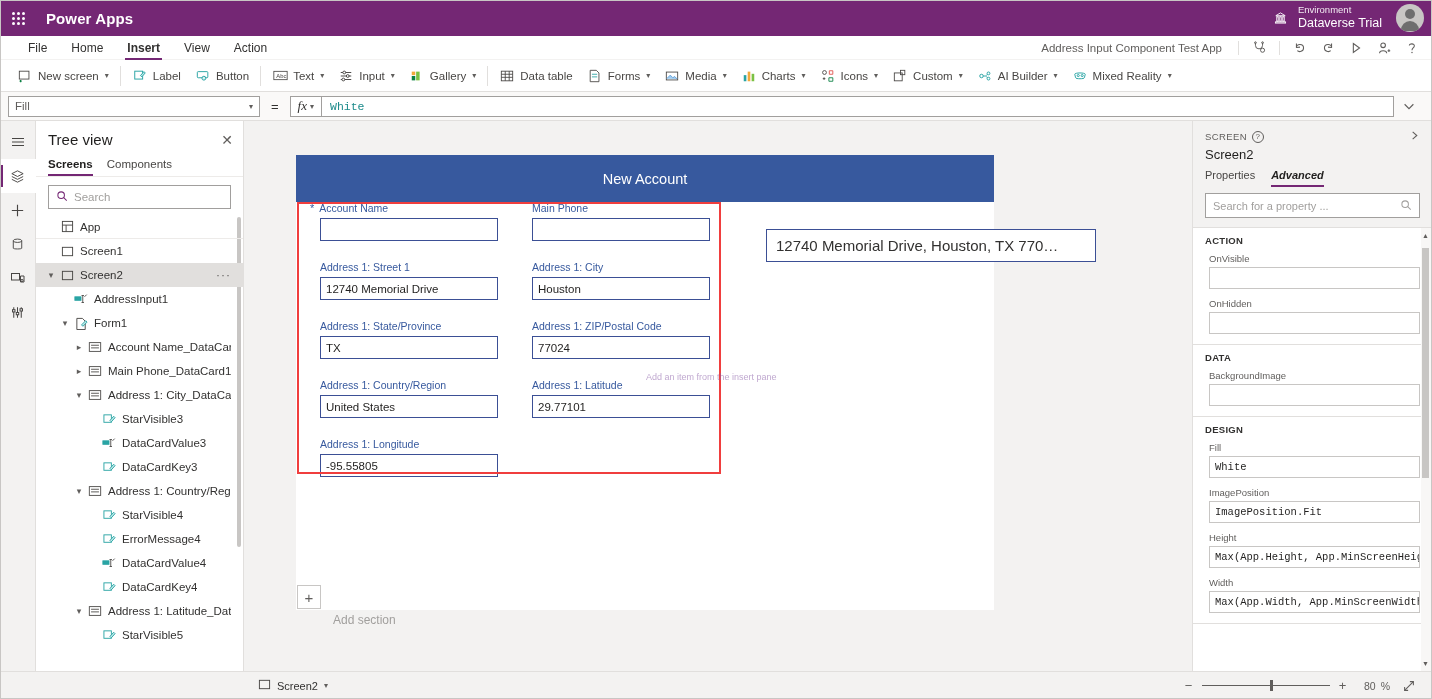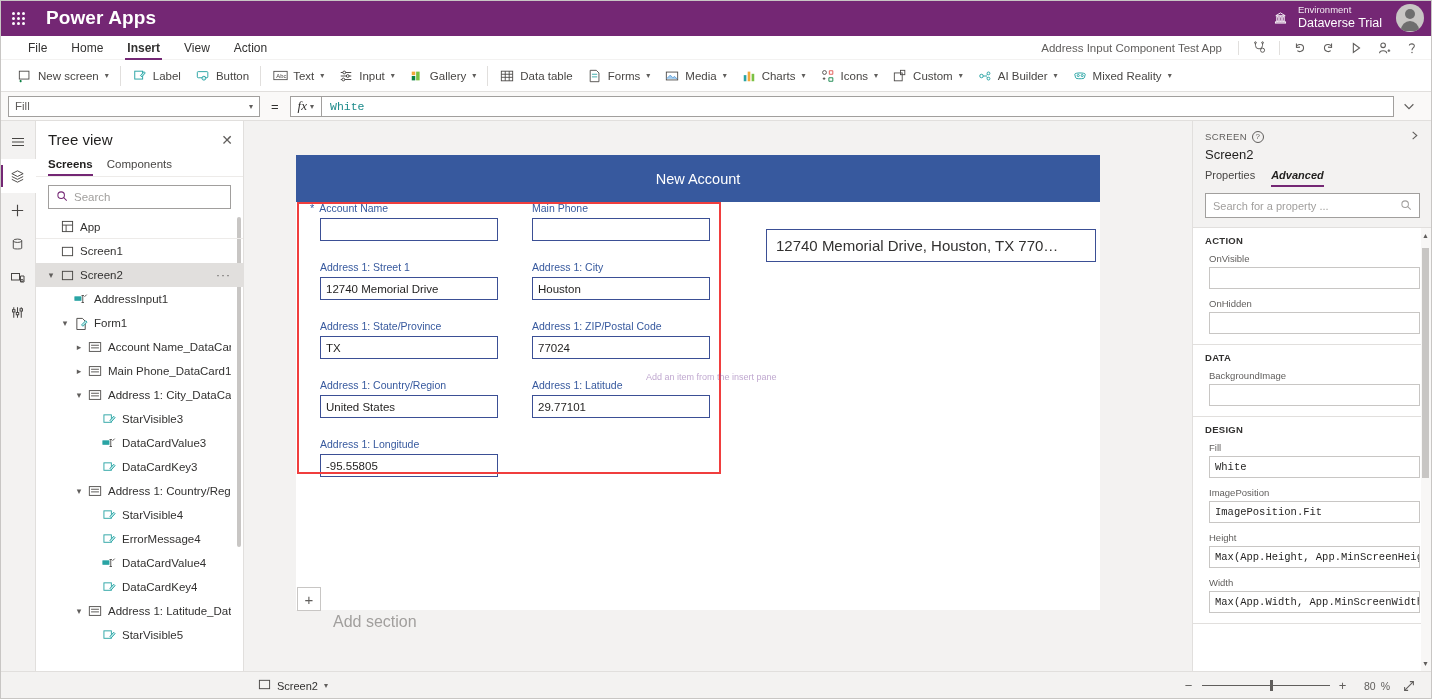--- a/index.html
+++ b/index.html
@@ -17,21 +17,21 @@
     height: 36px; background: #742774; color: #fff;
     display: flex; align-items: center; flex: 0 0 36px;
     position: relative;
   }
   .waffle {
     width: 36px; height: 36px; display: flex; align-items: center; justify-content: center;
     cursor: pointer;
   }
   .waffle-grid { display: grid; grid-template-columns: repeat(3, 3px); grid-template-rows: repeat(3, 3px); gap: 2px; }
   .waffle-grid i { width: 3px; height: 3px; background: #fff; border-radius: 50%; display: block; }
-  .brand { font-size: 19px; font-weight: bold; margin-left: 10px; letter-spacing: .1px; }
+  .brand { font-size: 15px; font-weight: bold; margin-left: 10px; letter-spacing: .1px; }
   .topbar-right { position: absolute; right: 0; top: 0; height: 36px; display: flex; align-items: center; }
   .env-icon { width: 26px; display: flex; justify-content: center; align-items: center; font-size: 15px; color: #fff; opacity: .95; }
   .env-block { line-height: 1.15; margin-left: 4px; margin-right: 14px; }
   .env-label { font-size: 9.5px; opacity: .9; }
   .env-name  { font-size: 12.5px; }
   .avatar {
     width: 28px; height: 28px; border-radius: 50%; background: #c8c6c4;
     margin-right: 8px; position: relative; overflow: hidden; flex: 0 0 28px;
   }
   .avatar::before { content:''; position:absolute; width:10px; height:10px; border-radius:50%; background:#6e6e6e; left:9px; top:5px; }
@@ -135,21 +135,21 @@
   .trow.divider { border-bottom: 1px solid #edebe9; }
   .tchev { width: 14px; flex: 0 0 14px; display:flex; align-items:center; justify-content:center; color:#605e5c; font-size: 9px; }
   .ticon { width: 18px; flex: 0 0 18px; display:flex; align-items:center; justify-content:center; margin-right: 4px; }
   .tlabel { overflow: hidden; }
   .tdots { position:absolute; right: 12px; color:#605e5c; font-size: 12px; letter-spacing: 1px; }
   .tscroll { position:absolute; right: 2px; top: 2px; width: 4px; height: 330px; background: #c8c6c4; border-radius: 2px; }
 
   
   .canvas-area { flex: 1; position: relative; background: #f3f2f1; overflow: hidden; min-width: 0; }
   .screen {
-    position: absolute; left: 52px; top: 34px; width: 804px; height: 455px;
+    position: absolute; left: 52px; top: 34px; width: 698px; height: 455px;
     background: #fff;
   }
   .form-header {
     height: 47px; background: #37599e; color: #fff; display: flex; align-items: center;
     justify-content: center; font-size: 14.5px;
   }
   .form-outline {
     position: absolute; left: 1px; top: 47px; width: 424px; height: 272px;
     border: 2px solid #f03e3e; pointer-events: none;
   }
@@ -171,21 +171,21 @@
   }
   .insert-hint {
     position: absolute; left: 350px; top: 217px; font-size: 9px; color: #8b5fa8; opacity: .55;
     white-space: nowrap;
   }
   .add-section { position: absolute; left: 1px; top: 412px; display: flex; align-items: center; gap: 12px; }
   .add-sq {
     width: 24px; height: 24px; border: 1px solid #c8c6c4; display:flex; align-items:center;
     justify-content:center; color: #605e5c; font-size: 15px; cursor: pointer;
   }
-  .add-txt { font-size: 16px; color: #a19f9d; margin-top: 46px; }
+  .add-txt { font-size: 12px; color: #a19f9d; margin-top: 46px; }
 
   
   .props {
     width: 240px; flex: 0 0 240px; background: #fff; display: flex; flex-direction: column;
     border-left: 1px solid #e1dfdd; min-height: 0; position: relative;
   }
   .props-top { background: #f3f2f1; padding: 8px 12px 0; }
   .props-kind-row { display: flex; align-items: center; justify-content: space-between; }
   .props-kind { font-size: 9.5px; color: #605e5c; letter-spacing: .4px; display: flex; align-items: center; gap: 5px; }
   .qmark { width: 12px; height: 12px; border: 1px solid #605e5c; border-radius: 50%; font-size: 8px;

